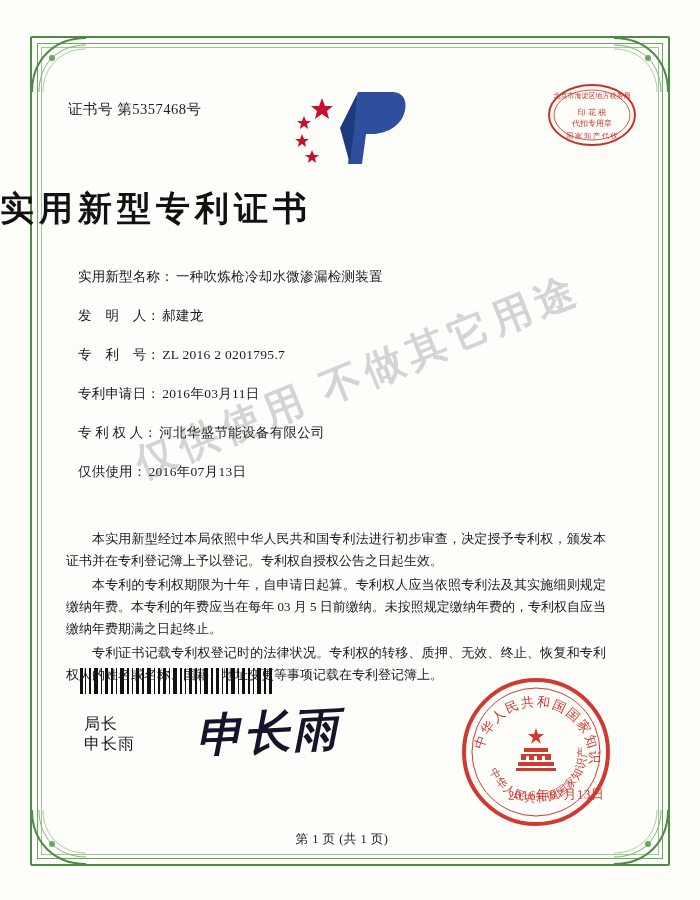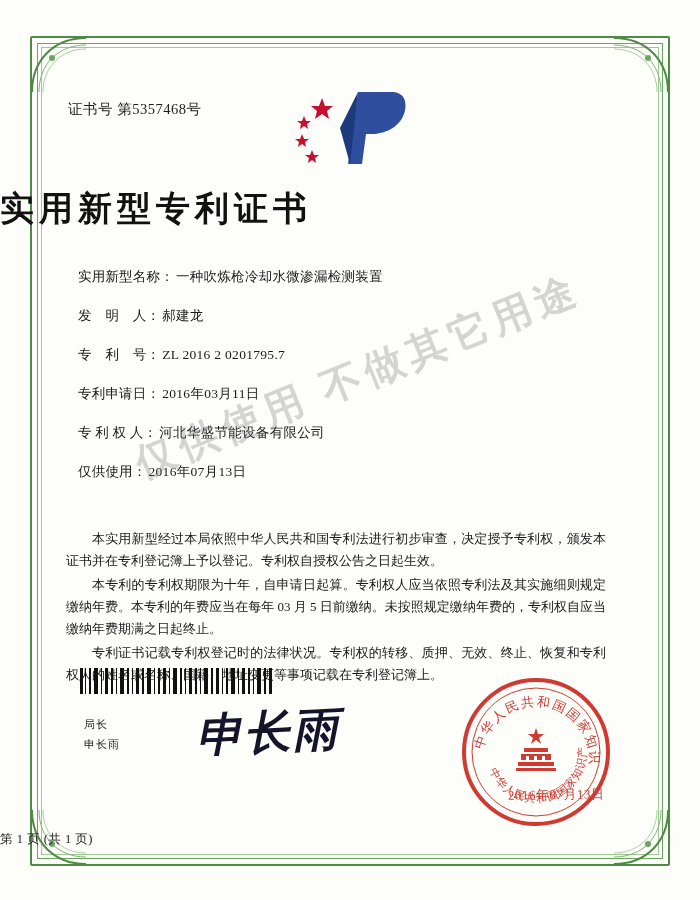--- a/index.html
+++ b/index.html
@@ -145,21 +145,21 @@
     top: 668px;
     width: 195px;
     height: 26px;
   }
 
   
   .sign-block {
     position: absolute;
     left: 84px;
     top: 714px;
-    font-size: 11px;
+    font-size: 16px;
     line-height: 20px;
     letter-spacing: 1px;
   }
   .signature-script {
     position: absolute;
     left: 196px;
     top: 702px;
     font-family: "Liberation Serif", serif;
     font-size: 46px;
     font-style: italic;
@@ -186,21 +186,21 @@
     letter-spacing: 0.5px;
     transform: rotate(-1deg);
   }
 
   
   .footer {
     position: absolute;
     left: 0;
     right: 16px;
     bottom: 52px;
-    text-align: left;
+    text-align: center;
     font-size: 12.5px;
     color: #222;
     letter-spacing: 0.5px;
   }
 
   
   .watermark {
     position: absolute;
     left: 120px;
     top: 350px;
@@ -262,20 +262,30 @@
     <svg width="120" height="88" viewBox="0 0 120 88">
       <path d="M66 4 L100 4 C112 4 116 14 112 26 C107 40 92 46 80 46 L74 46 L70 76 L56 76 Z" fill="#2f4e9e"></path>
       <path d="M66 4 L58 76 L48 40 Z" fill="#1d3a7d"></path>
       <polygon points="30,10 33,18 41,18 35,23 37,31 30,26 23,31 25,23 19,18 27,18" fill="#c8102e"></polygon>
       <polygon points="12,28 14,33 19,33 15,36 16,41 12,38 8,41 9,36 5,33 10,33" fill="#c8102e"></polygon>
       <polygon points="10,46 12,51 17,51 13,54 14,59 10,56 6,59 7,54 3,51 8,51" fill="#c8102e"></polygon>
       <polygon points="20,62 22,67 27,67 23,70 24,75 20,72 16,75 17,70 13,67 18,67" fill="#c8102e"></polygon>
     </svg>
   </div>
 
+  <div class="seal-top">
+    <svg width="92" height="66" viewBox="0 0 92 66">
+      <ellipse cx="46" cy="33" rx="43" ry="30" fill="none" stroke="#c8302a" stroke-width="2"></ellipse>
+      <ellipse cx="46" cy="33" rx="38" ry="25" fill="none" stroke="#c8302a" stroke-width="0.8"></ellipse>
+      <text x="46" y="16" font-size="7" fill="#c8302a" text-anchor="middle" font-family="'Liberation Sans',sans-serif">北京市海淀区地方税务局</text>
+      <text x="46" y="33" font-size="8" fill="#c8302a" text-anchor="middle" font-family="'Liberation Sans',sans-serif">印 花 税</text>
+      <text x="46" y="44" font-size="8" fill="#c8302a" text-anchor="middle" font-family="'Liberation Sans',sans-serif">代扣专用章</text>
+      <text x="46" y="56" font-size="7" fill="#c8302a" text-anchor="middle" font-family="'Liberation Sans',sans-serif">国 家 知 产 代 收</text>
+    </svg>
+  </div>
 
   <div class="main-title">实用新型专利证书</div>
 
   <div class="fields">
     <div class="field-row">
       <span class="field-label">实用新型名称：</span>
       <span class="field-value">一种吹炼枪冷却水微渗漏检测装置</span>
     </div>
     <div class="field-row">
       <span class="field-label">发　明　人：</span>

